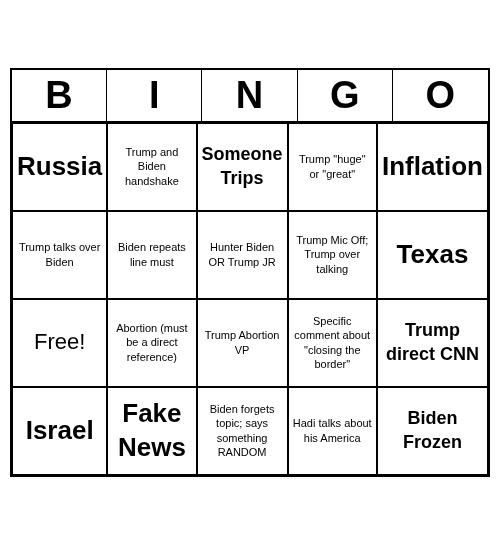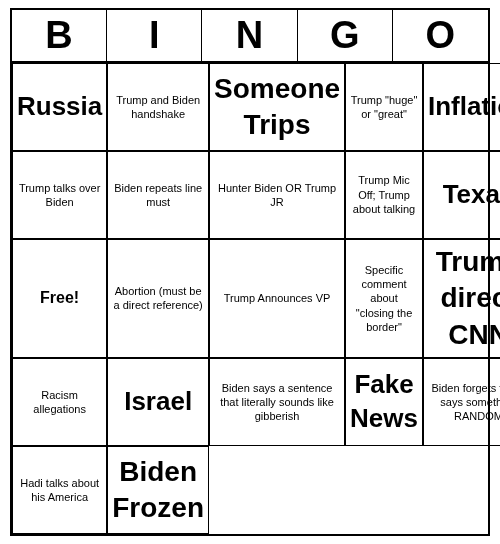--- a/index.html
+++ b/index.html
@@ -39,30 +39,30 @@
       min-height: 88px;
       display: flex;
       align-items: center;
       justify-content: center;
       text-align: center;
       padding: 4px;
       font-size: 11px;
       line-height: 1.3;
     }
     .bingo-cell.large-text {
-      font-size: 28px;
+      font-size: 18px;
       font-weight: bold;
     }
     .bingo-cell.xlarge-text {
       font-size: 26px;
       font-weight: bold;
     }
     .bingo-cell.free {
-      font-size: 16px;
-      font-weight: bold;
+      font-size: 22px;
+      font-weight: normal;
     }
   </style>
 </head>
 <body>
 
 <div class="bingo-card">
   <div class="bingo-header">
   <div class="bingo-letter">B</div>
       <div class="bingo-letter">I</div>
       <div class="bingo-letter">N</div>
@@ -71,28 +71,26 @@
     </div>
   <div class="bingo-grid">
   <div class="bingo-cell xlarge-text">Russia</div>
       <div class="bingo-cell">Trump and Biden handshake</div>
       <div class="bingo-cell large-text">Someone Trips</div>
       <div class="bingo-cell">Trump "huge" or "great"</div>
       <div class="bingo-cell xlarge-text">Inflation</div>
       <div class="bingo-cell">Trump talks over Biden</div>
       <div class="bingo-cell">Biden repeats line must</div>
       <div class="bingo-cell">Hunter Biden OR Trump JR</div>
-      <div class="bingo-cell">Trump Mic Off; Trump about talking</div>
+      <div class="bingo-cell">Trump Mic Off; Trump over talking</div>
       <div class="bingo-cell xlarge-text">Texas</div>
       <div class="bingo-cell free">Free!</div>
       <div class="bingo-cell">Abortion (must be a direct reference)</div>
-      <div class="bingo-cell">Trump Announces VP</div>
+      <div class="bingo-cell">Trump Abortion VP</div>
       <div class="bingo-cell">Specific comment about "closing the border"</div>
       <div class="bingo-cell large-text">Trump direct CNN</div>
-      <div class="bingo-cell">Racism allegations</div>
       <div class="bingo-cell xlarge-text">Israel</div>
-      <div class="bingo-cell">Biden says a sentence that literally sounds like gibberish</div>
       <div class="bingo-cell xlarge-text">Fake News</div>
       <div class="bingo-cell">Biden forgets topic; says something RANDOM</div>
       <div class="bingo-cell">Hadi talks about his America</div>
       <div class="bingo-cell large-text">Biden Frozen</div>
     </div>
 </div>
 
 </body></html>

